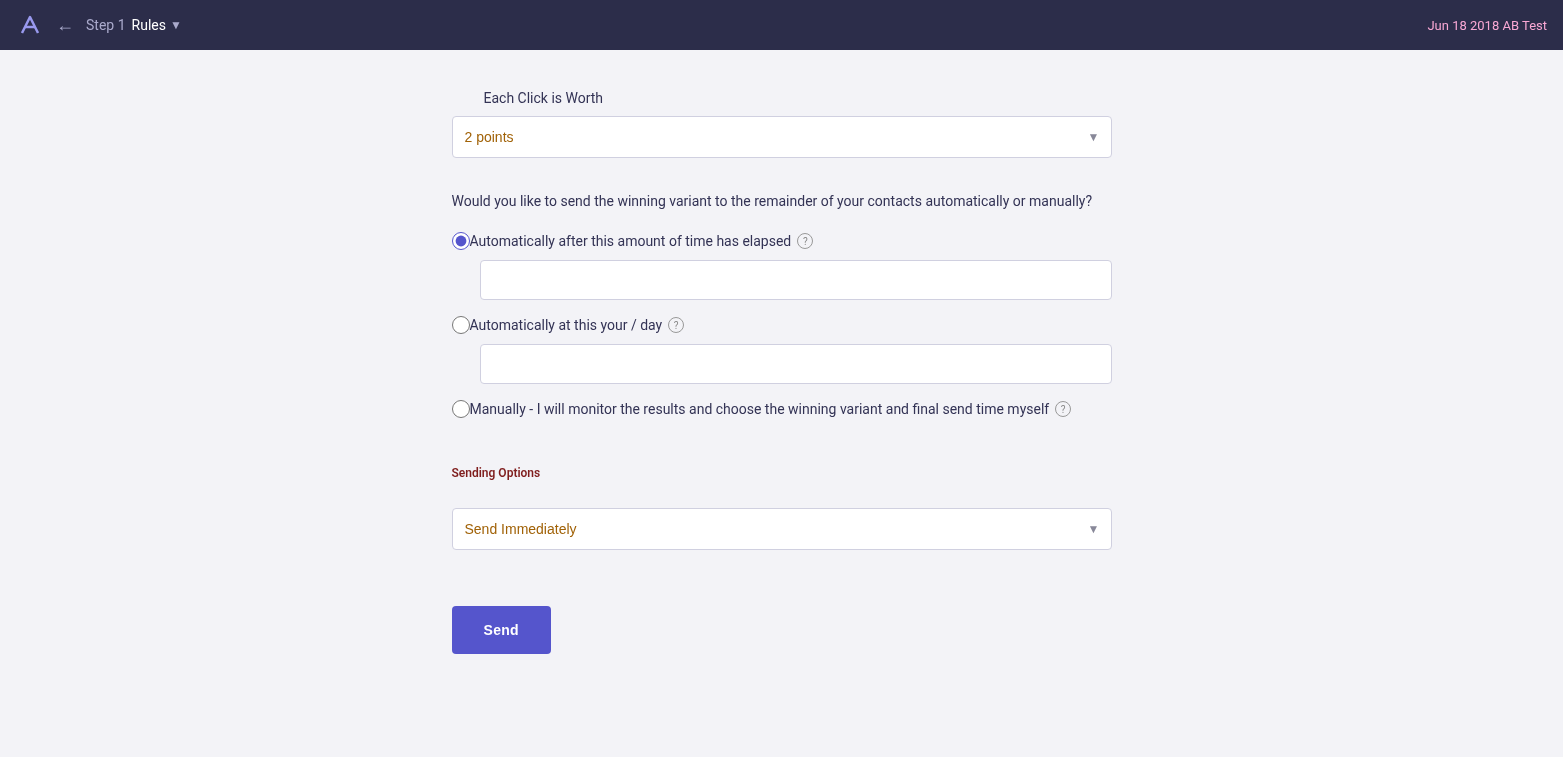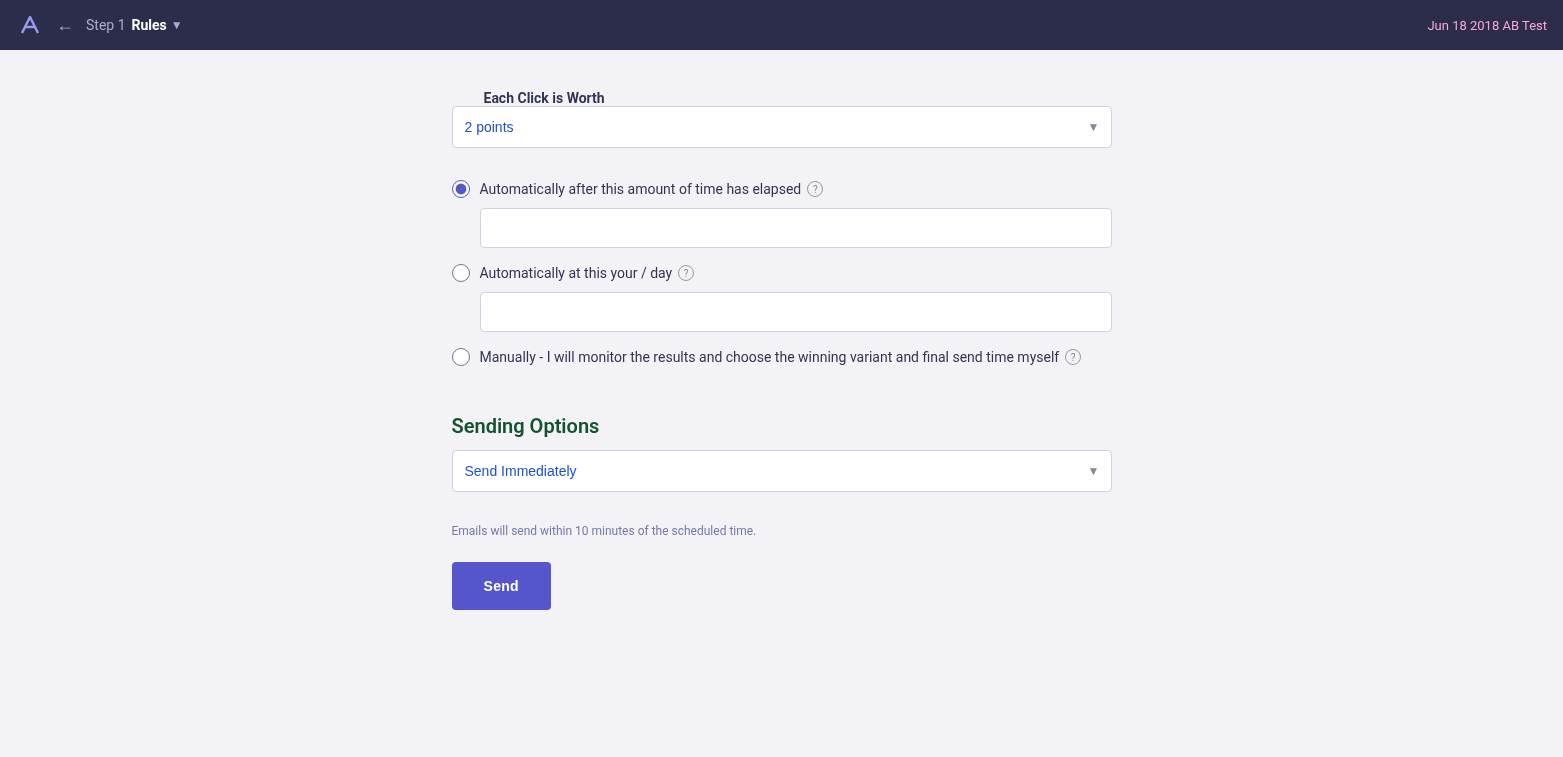--- a/index.html
+++ b/index.html
@@ -36,21 +36,21 @@
       line-height: 1;
     }
     .topnav-step {
       color: #aaaacc;
       font-size: 14px;
       margin-right: 6px;
     }
     .topnav-title {
       color: #ffffff;
       font-size: 14px;
-      font-weight: 700;
+      font-weight: 400;
     }
     .topnav-chevron {
       color: #aaaacc;
       font-size: 12px;
       margin-left: 4px;
     }
     .topnav-spacer { flex: 1; }
     .topnav-campaign {
       color: #f9a8d4;
       font-size: 13px;
@@ -66,38 +66,39 @@
     }
 
     .form-container {
       width: 660px;
       max-width: 100%;
     }
 
     .section-label {
       font-size: 14px;
       color: #333355;
-      font-weight: 700;
+      font-weight: 400;
+      margin-bottom: 10px;
       padding-left: 32px;
     }
 
     
     .dropdown-wrapper {
       position: relative;
       margin-bottom: 32px;
     }
     .dropdown-select {
       width: 100%;
       height: 42px;
       border: 1px solid #d0d0e0;
       border-radius: 4px;
       background: #ffffff;
       padding: 0 36px 0 12px;
       font-size: 14px;
-      color: #1d4ed8;
+      color: #a16207;
       appearance: none;
       cursor: pointer;
       outline: none;
     }
     .dropdown-arrow {
       position: absolute;
       right: 12px;
       top: 50%;
       transform: translateY(-50%);
       pointer-events: none;
@@ -122,21 +123,20 @@
     }
 
     .radio-option {
       display: flex;
       flex-direction: column;
       margin-bottom: 16px;
     }
 
     .radio-row {
       display: flex;
-      gap: 10px;      
     }
 
     .radio-input {
       width: 18px;
       height: 18px;
       cursor: pointer;
       accent-color: #5555cc;
       flex-shrink: 0;
     }
 
@@ -175,24 +175,24 @@
       font-size: 14px;
       outline: none;
       color: #333355;
     }
 
     
     .sending-section {
       margin-top: 8px;
     }
     .sending-label {
-      font-size: 20px;
-      color: #14532d;
+      font-size: 12px;
+      color: #7f1d1d;
       font-weight: 600;
-      margin-bottom: 12px;
+      margin-bottom: 28px;
     }
     .sending-hint {
       font-size: 12px;
       color: #7777aa;
       margin-top: 8px;
     }
 
     
     .send-btn {
       margin-top: 24px;
@@ -239,20 +239,21 @@
       <select class="dropdown-select">
         <option>2 points</option>
         <option>1 point</option>
         <option>3 points</option>
         <option>5 points</option>
       </select>
       <span class="dropdown-arrow">▼</span>
     </div>
 
     
+    <p class="question-text">Would you like to send the winning variant to the remainder of your contacts automatically or manually?</p>
 
     
     <div class="radio-group">
 
       <div class="radio-option">
         <div class="radio-row">
           <input type="radio" class="radio-input" name="winning-variant" id="auto-time" checked="" style="">
           <label class="radio-label" for="auto-time">
             <span>Automatically after this amount of time has elapsed</span>
             <span class="help-icon">?</span>
@@ -287,20 +288,19 @@
     
     <div class="sending-section">
       <div class="sending-label">Sending Options</div>
       <div class="dropdown-wrapper">
         <select class="dropdown-select">
           <option>Send Immediately</option>
           <option>Schedule for later</option>
         </select>
         <span class="dropdown-arrow">▼</span>
       </div>
-      <div class="sending-hint">Emails will send within 10 minutes of the scheduled time.</div>
     </div>
 
     
     <button class="send-btn">Send</button>
 
   </div>
 </div>
 
 </body></html>

